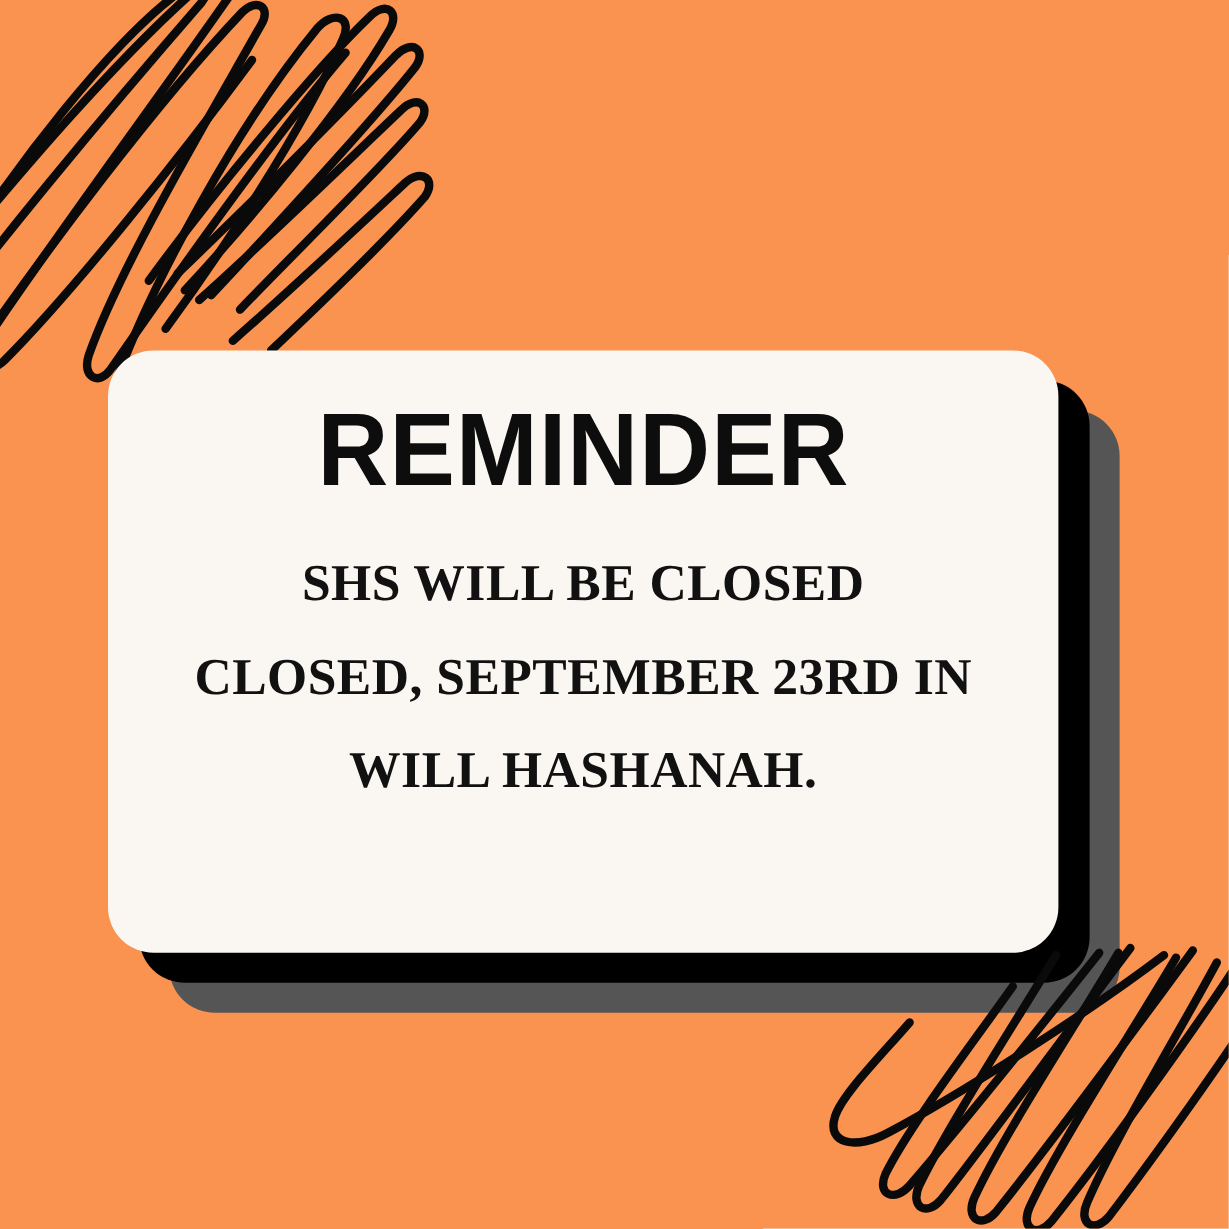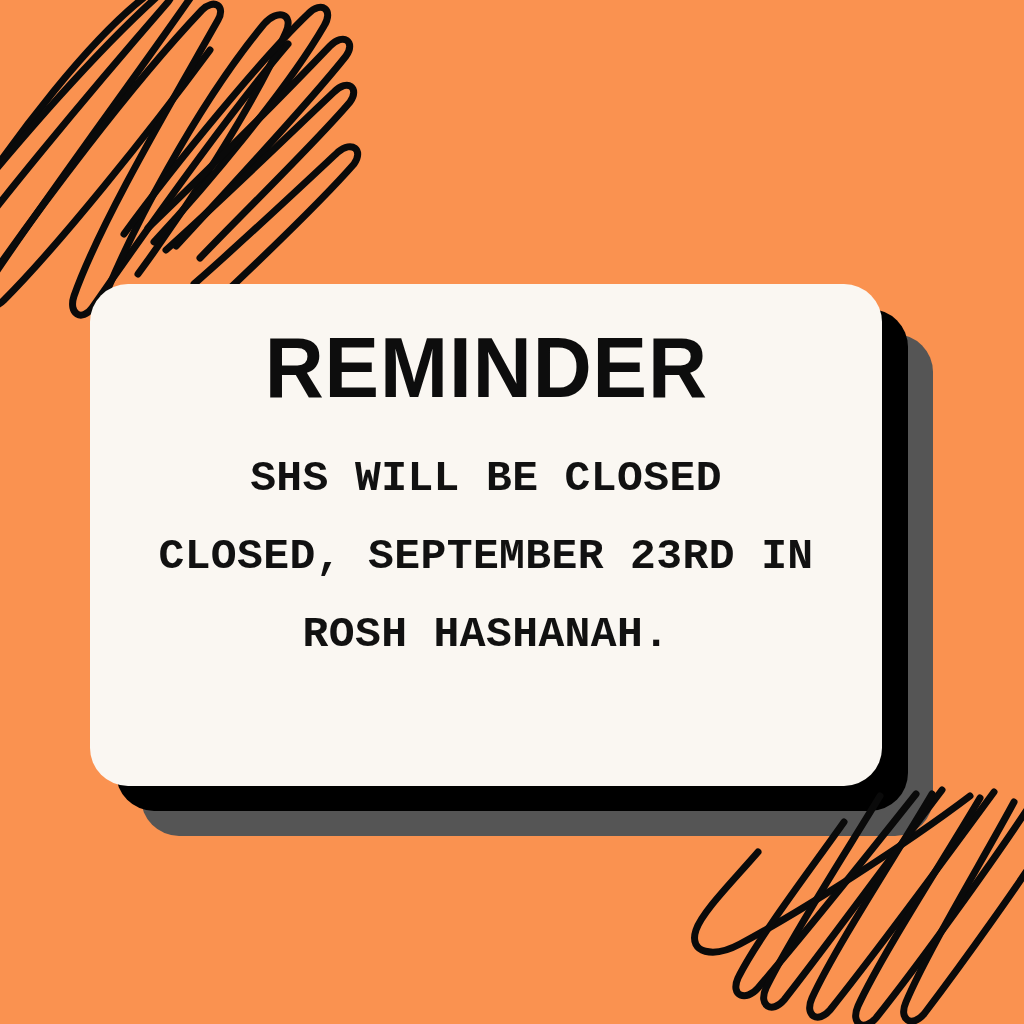--- a/index.html
+++ b/index.html
@@ -45,21 +45,21 @@
     right: -10px;
     bottom: -18px;
     width: 350px;
     height: 230px;
   }
 
   
   #card-stack {
     position: absolute;
     left: 90px;
-    top: 284px;
+    top: 292px;
     width: 792px;
     height: 502px;
   }
 
   .card-shadow {
     position: absolute;
     left: 0;
     top: 0;
     width: 100%;
     height: 100%;
@@ -109,21 +109,21 @@
     padding: 0;
     width: 100%;
     list-style: none;
     display: flex;
     flex-direction: column;
     align-items: center;
   }
 
   .body-line {
     color: #111111;
-    font-family: Liberation Mono, monospace;
+    font-family: Liberation Serif, serif;
     font-size: 43px;
     font-weight: 700;
     line-height: 78px;
     letter-spacing: 0.4px;
     text-align: center;
     white-space: nowrap;
   }
   .body-line.line-0 { margin-top: 30px; }
 </style>
 </head>
@@ -175,21 +175,21 @@
   <div id="card-stack">
     <div class="card-shadow" id="card-shadow-gray"></div>
     <div class="card-shadow" id="card-shadow-black"></div>
 
     <div id="announcement-card">
       <h1 id="card-heading">REMINDER</h1>
 
       <div id="card-body">
         <div class="body-line line-0">SHS WILL BE CLOSED</div>
         <div class="body-line line-1">CLOSED, SEPTEMBER 23RD IN</div>
-        <div class="body-line line-3">ROSH HASHANAH.</div>
+        <div class="body-line line-3">WILL HASHANAH.</div>
       </div>
     </div>
   </div>
 
   <div class="scribble" id="scribble-bottom-right">
     <svg viewBox="0 0 350 230" width="350" height="230" aria-hidden="true">
       <path d="M 74 40
                C 48 70, 18 100, 12 118
                C 4 142, 30 146, 56 132
                C 116 100, 220 34, 286 -16"></path>

